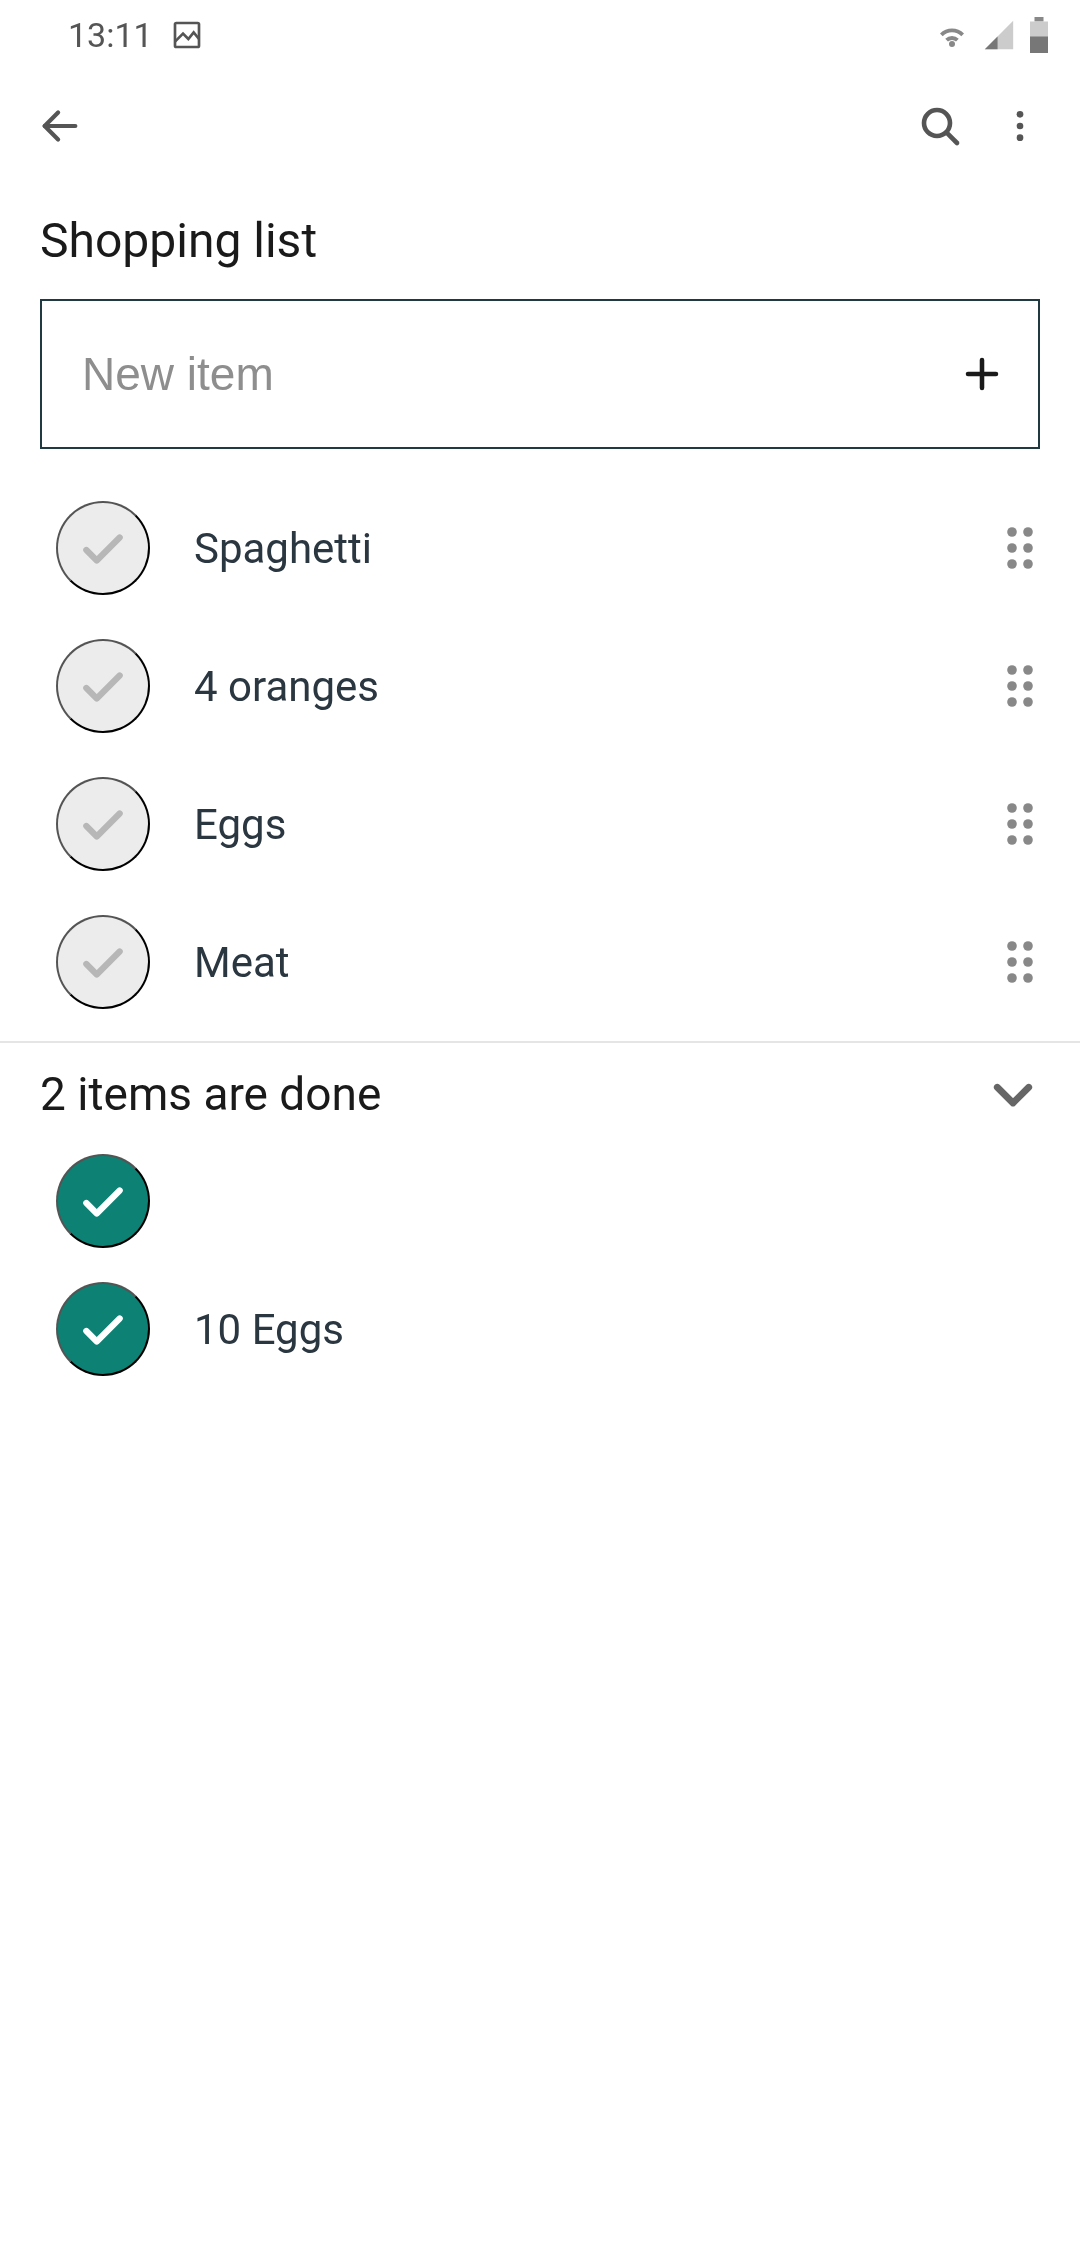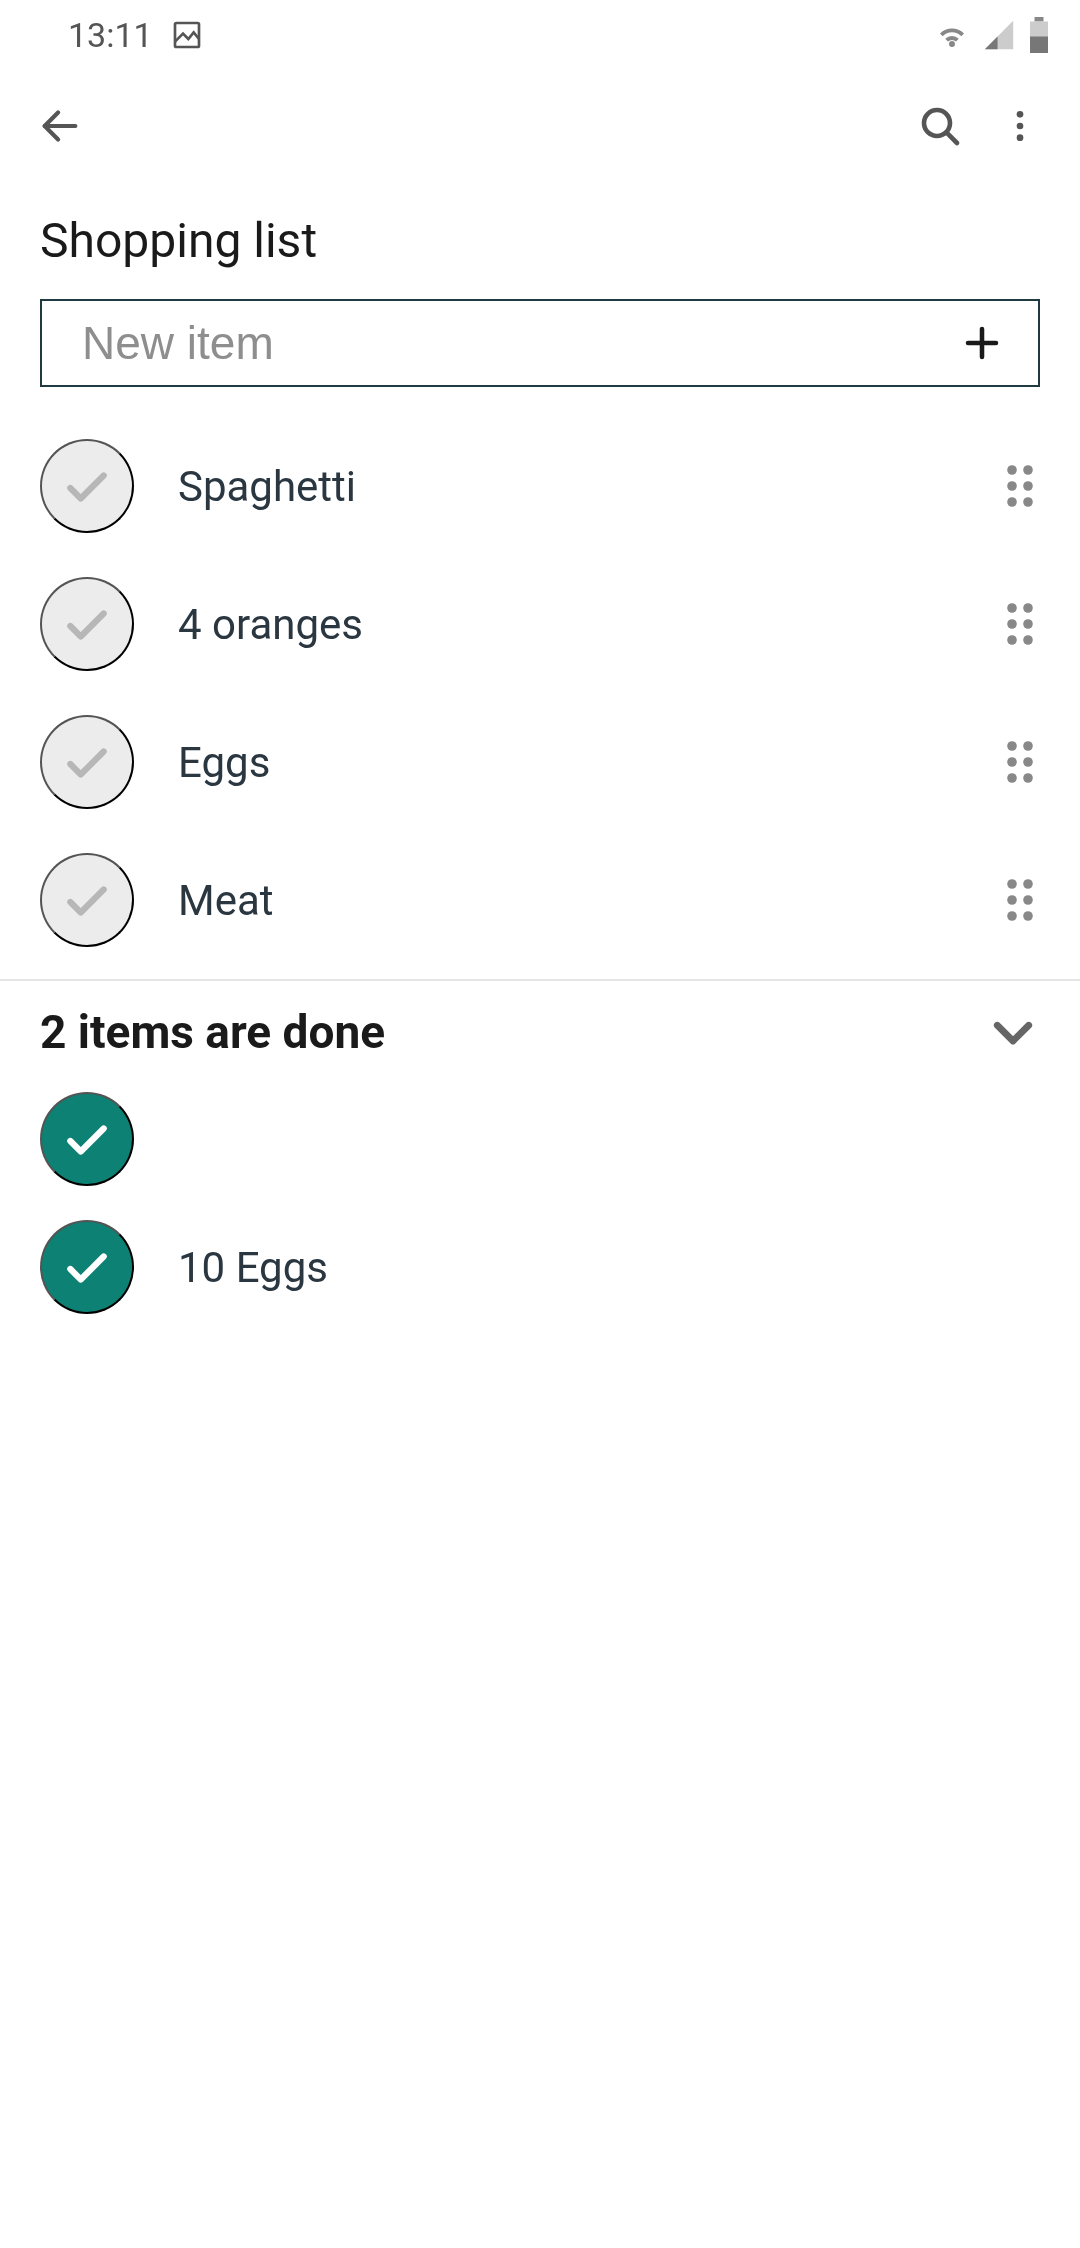--- a/index.html
+++ b/index.html
@@ -5,34 +5,34 @@
   * { box-sizing: border-box; margin: 0; padding: 0; }
   html, body { width: 1080px; height: 2248px; font-family: Roboto, -apple-system, Helvetica, Arial, sans-serif; background: #fff; color: #1d2830; }
   .status-bar { display:flex; align-items:center; justify-content:space-between; height:70px; padding:0 30px 0 36px; font-size:34px; color:#555;margin-left:32px; }
   .status-left { display:flex; align-items:center; gap:18px; }
   .status-right { display:flex; align-items:center; gap:12px; }
   .status-right svg { display:block; }
   .app-bar { display:flex; align-items:center; height:112px; padding:0 20px; }
   .app-bar .spacer { flex:1; }
   .icon-btn { width:80px; height:80px; display:flex; align-items:center; justify-content:center; background:none; border:none; padding:0; }
   .page-title { font-size:48px; font-weight:400; padding:30px 40px 30px 40px; color:#1a1a1a; }
-  .new-item-box { margin:0 40px; border:2.5px solid #1f3a40; height:88px; display:flex; align-items:center; padding:0 26px 0 40px; }
+  .new-item-box { margin:0 40px; border:2.5px solid #1f3a40; height:150px; display:flex; align-items:center; padding:0 26px 0 40px; }
   .new-item-input { flex:1; border:none; outline:none; font-size:46px; color:#999; background:transparent; }
   .new-item-input::placeholder { color:#8e8e8e; }
   .add-icon { color:#1a1a1a; }
-  .list { padding:30px 0 0 0; }
+  .list { padding:30px 0 0 16px; }
   .item { display:flex; align-items:center; height:138px; padding:0 40px; }
   .check { width:94px; height:94px; border-radius:50%; display:flex; align-items:center; justify-content:center; flex-shrink:0; }
   .check.unchecked { background:#ececec; }
   .check.checked { background:#0c8174; }
   .item-label { flex:1; font-size:42px; color:#2a3640; padding-left:44px; }
   .drag { width:40px; display:flex; align-items:center; justify-content:center; }
   .divider { height:2px; background:#e5e5e5; margin-top:10px; }
   .done-header { display:flex; align-items:center; justify-content:space-between; padding:24px 40px 10px 40px; }
-  .done-title { font-size:46px; font-weight:700; color:#1a1a1a; }
+  .done-title { font-size:46px; font-weight:400; color:#1a1a1a; }
   svg { display:block; }
 </style>
 </head>
 <body>
 
 <div class="status-bar">
   <div class="status-left">
     <span>13:11</span>
     <span>
       <svg width="32" height="32" viewBox="0 0 24 24" fill="none" stroke="#555" stroke-width="2">

